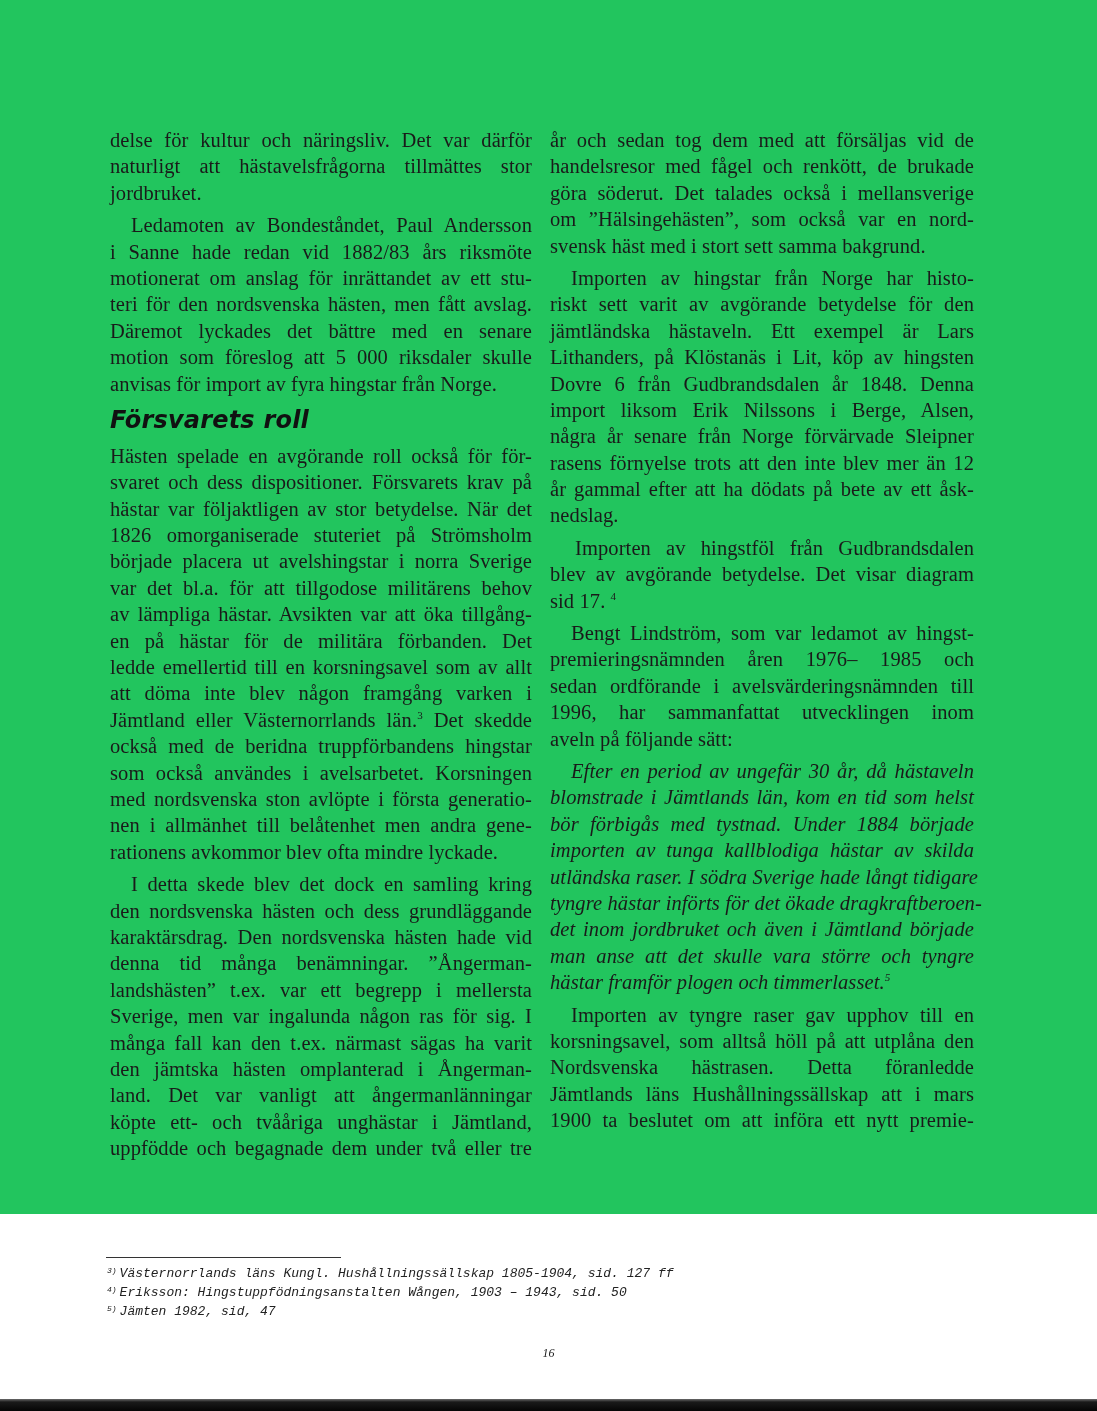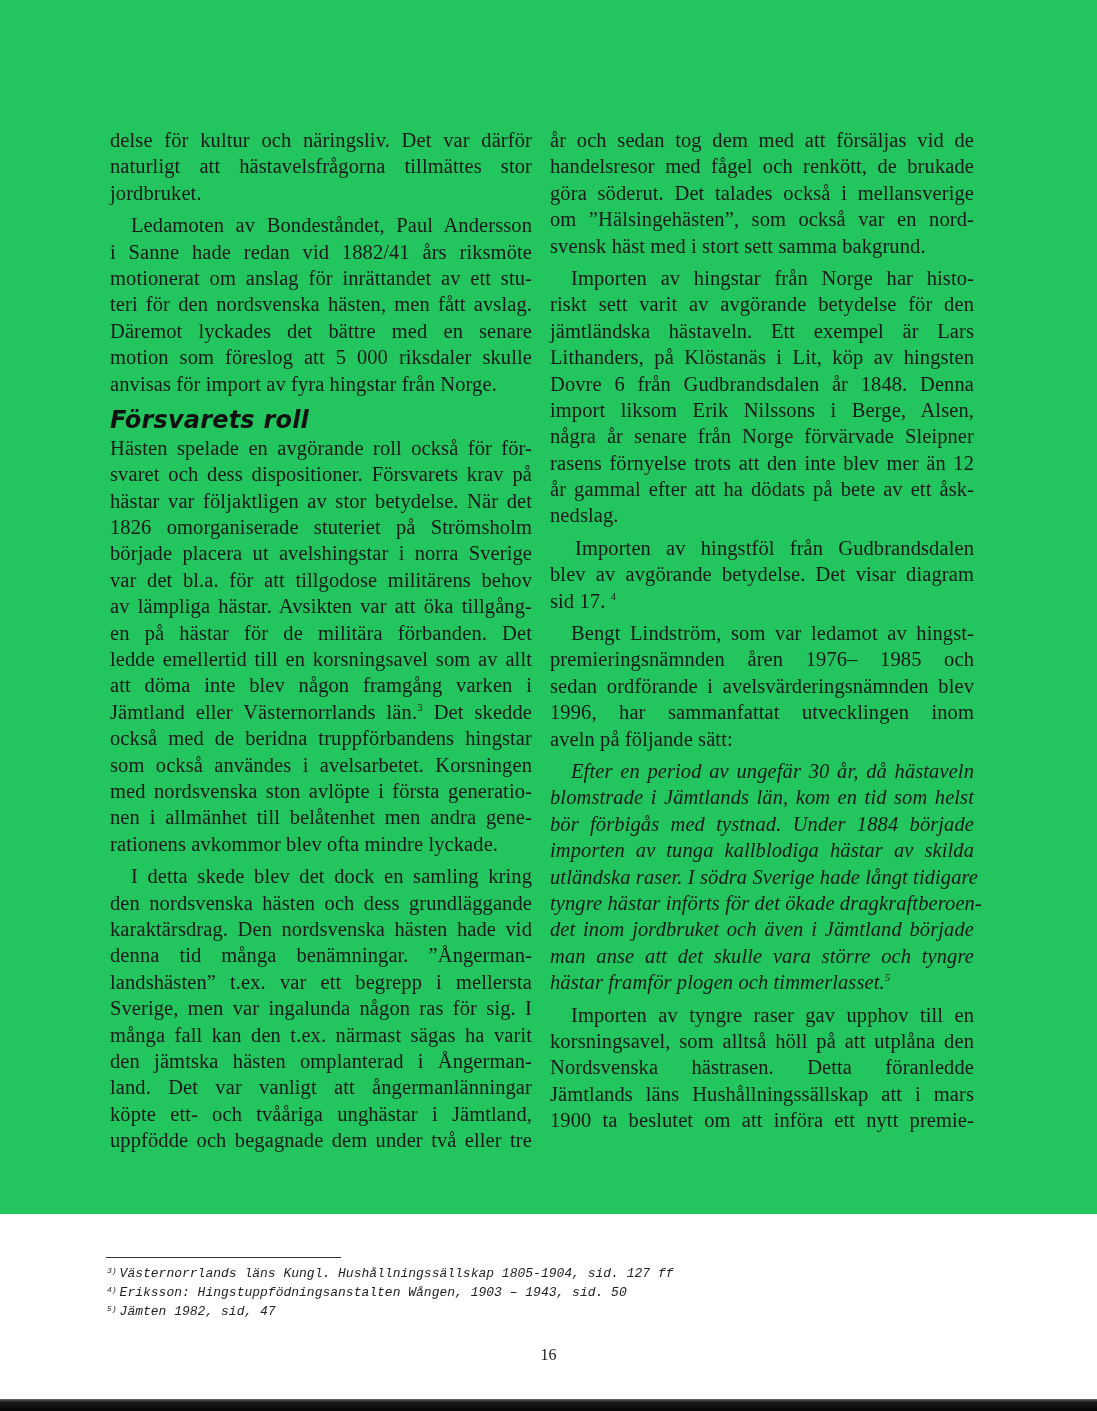--- a/index.html
+++ b/index.html
@@ -41,21 +41,21 @@
     .para-gap { display: block; height: 6px; }
     .heading {
       display: block;
       font-family: "DejaVu Sans", "Liberation Sans", sans-serif;
       font-style: italic;
       font-size: 24px;
       line-height: 30px;
       height: 30px;
       color: #111;
       margin-top: 8px;
-      margin-bottom: 0px;
+      margin-bottom: 8px;
       letter-spacing: 0.2px;
     }
     sup.fnref { font-size: 11px; vertical-align: 8px; line-height: 0; }
     .fn-rule {
       position: absolute;
       left: 106px; top: 1257px;
       width: 235px; height: 0;
       border-top: 1.2px solid #333;
     }
     .footnotes {
@@ -72,22 +72,23 @@
       height: 19px;
       white-space: nowrap;
       color: #222;
     }
     .fn .fn-num { font-size: 8px; vertical-align: 4px; margin-right: 3px; font-style: italic; }
     .page-number {
       position: absolute;
       left: 0; width: 1097px;
       top: 1346px;
       text-align: center;
-      font-size: 16px;
+      font-size: 12px;
       color: #222;
+      font-style: italic;
     }
     .scan-edge {
       position: absolute;
       left: 0; top: 1399px;
       width: 1097px; height: 12px;
       background: linear-gradient(to bottom, #6a6a6a 0px, #1a1a1a 3px, #050505 12px);
     }
   </style>
 </head>
 <body>
@@ -96,21 +97,21 @@
 
   <div class="column col-left">
     <div>
       <span class="line">delse för kultur och näringsliv. Det var därför</span>
       <span class="line">naturligt att hästavelsfrågorna tillmättes stor</span>
       <span class="line last">jordbruket.</span>
     </div>
     <span class="para-gap"></span>
     <div>
       <span class="line indent">Ledamoten av Bondeståndet, Paul Andersson</span>
-      <span class="line">i Sanne hade redan vid 1882/41 års riksmöte</span>
+      <span class="line">i Sanne hade redan vid 1882/83 års riksmöte</span>
       <span class="line">motionerat om anslag för inrättandet av ett stu-</span>
       <span class="line">teri för den nordsvenska hästen, men fått avslag.</span>
       <span class="line">Däremot lyckades det bättre med en senare</span>
       <span class="line">motion som föreslog att 5 000 riksdaler skulle</span>
       <span class="line last">anvisas för import av fyra hingstar från Norge.</span>
     </div>
 
     <h2 class="heading">Försvarets roll</h2>
 
     <div>
@@ -171,21 +172,21 @@
     <span class="para-gap"></span>
     <div>
       <span class="line indent2">Importen av hingstföl från Gudbrandsdalen</span>
       <span class="line">blev av avgörande betydelse. Det visar diagram</span>
       <span class="line last"><span>sid 17.</span> <sup class="fnref">4</sup></span>
     </div>
     <span class="para-gap"></span>
     <div>
       <span class="line indent">Bengt Lindström, som var ledamot av hingst-</span>
       <span class="line">premieringsnämnden åren 1976– 1985 och</span>
-      <span class="line">sedan ordförande i avelsvärderingsnämnden blev</span>
+      <span class="line">sedan ordförande i avelsvärderingsnämnden till</span>
       <span class="line">1996, har sammanfattat utvecklingen inom</span>
       <span class="line last">aveln på följande sätt:</span>
     </div>
     <span class="para-gap"></span>
     <div>
       <span class="line italic indent">Efter en period av ungefär 30 år, då hästaveln</span>
       <span class="line italic">blomstrade i Jämtlands län, kom en tid som helst</span>
       <span class="line italic">bör förbigås med tystnad. Under 1884 började</span>
       <span class="line italic">importen av tunga kallblodiga hästar av skilda</span>
       <span class="line italic">utländska raser. I södra Sverige hade långt tidigare</span>

